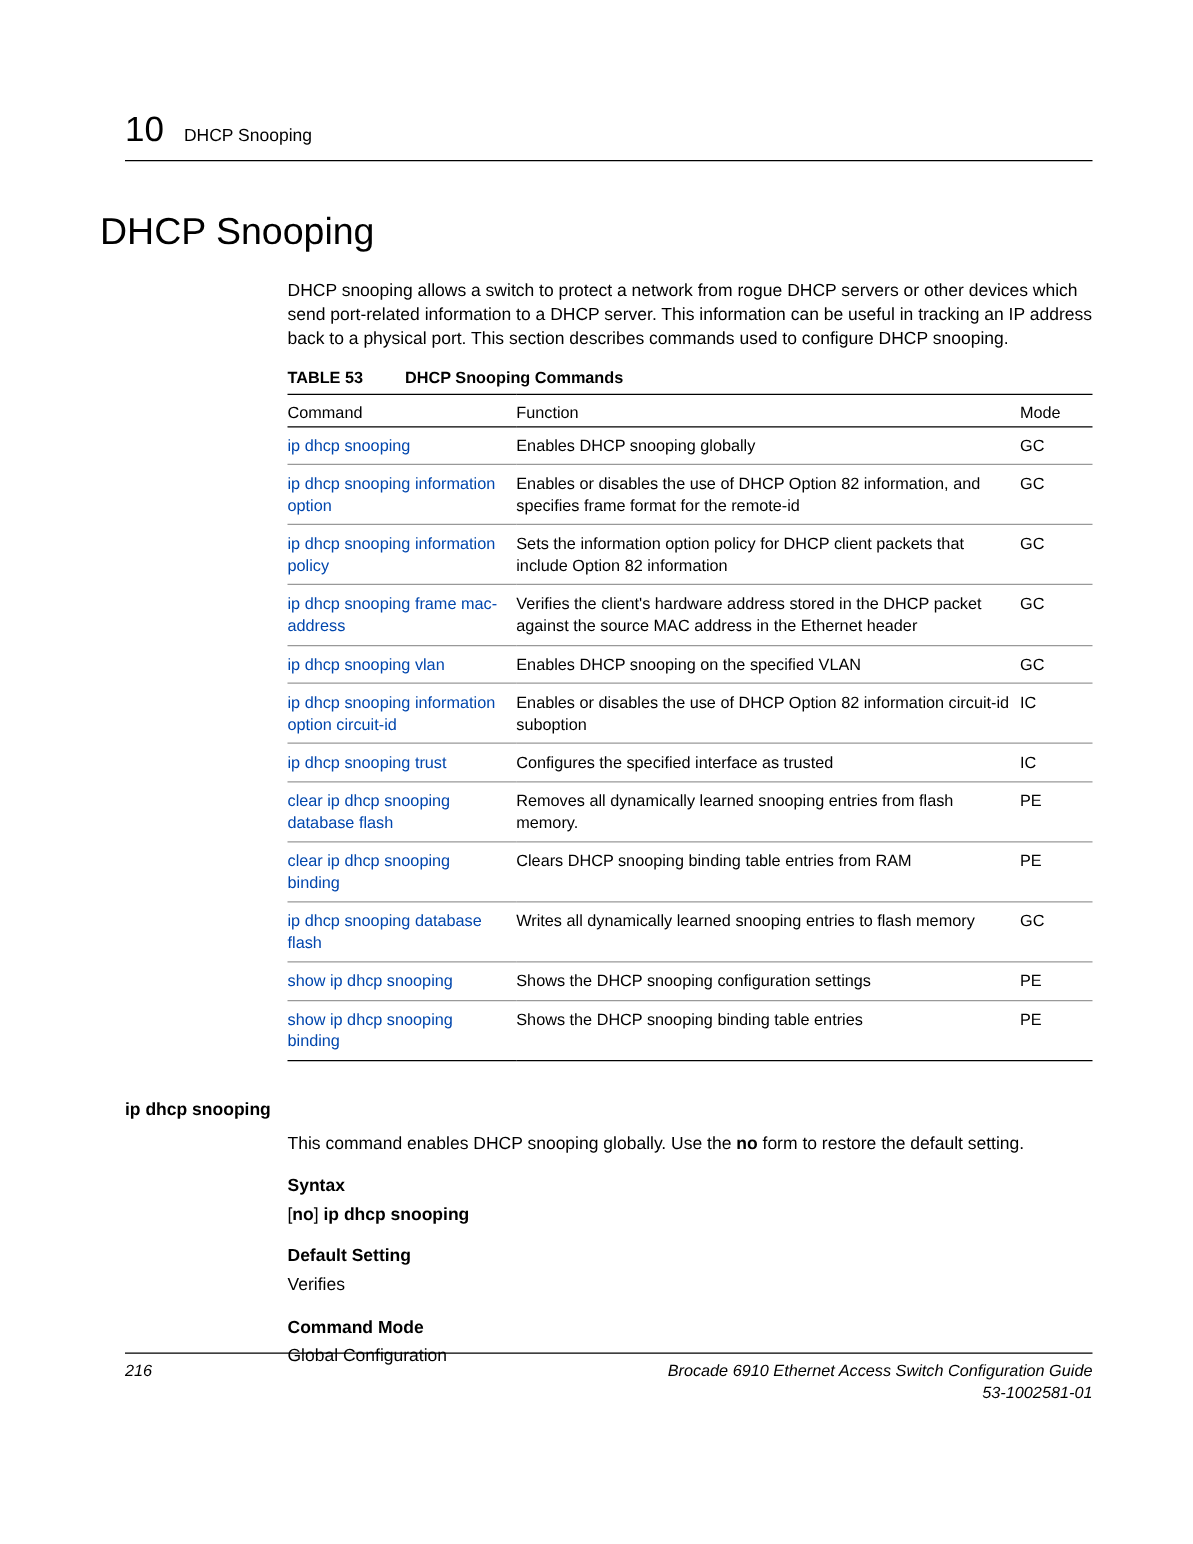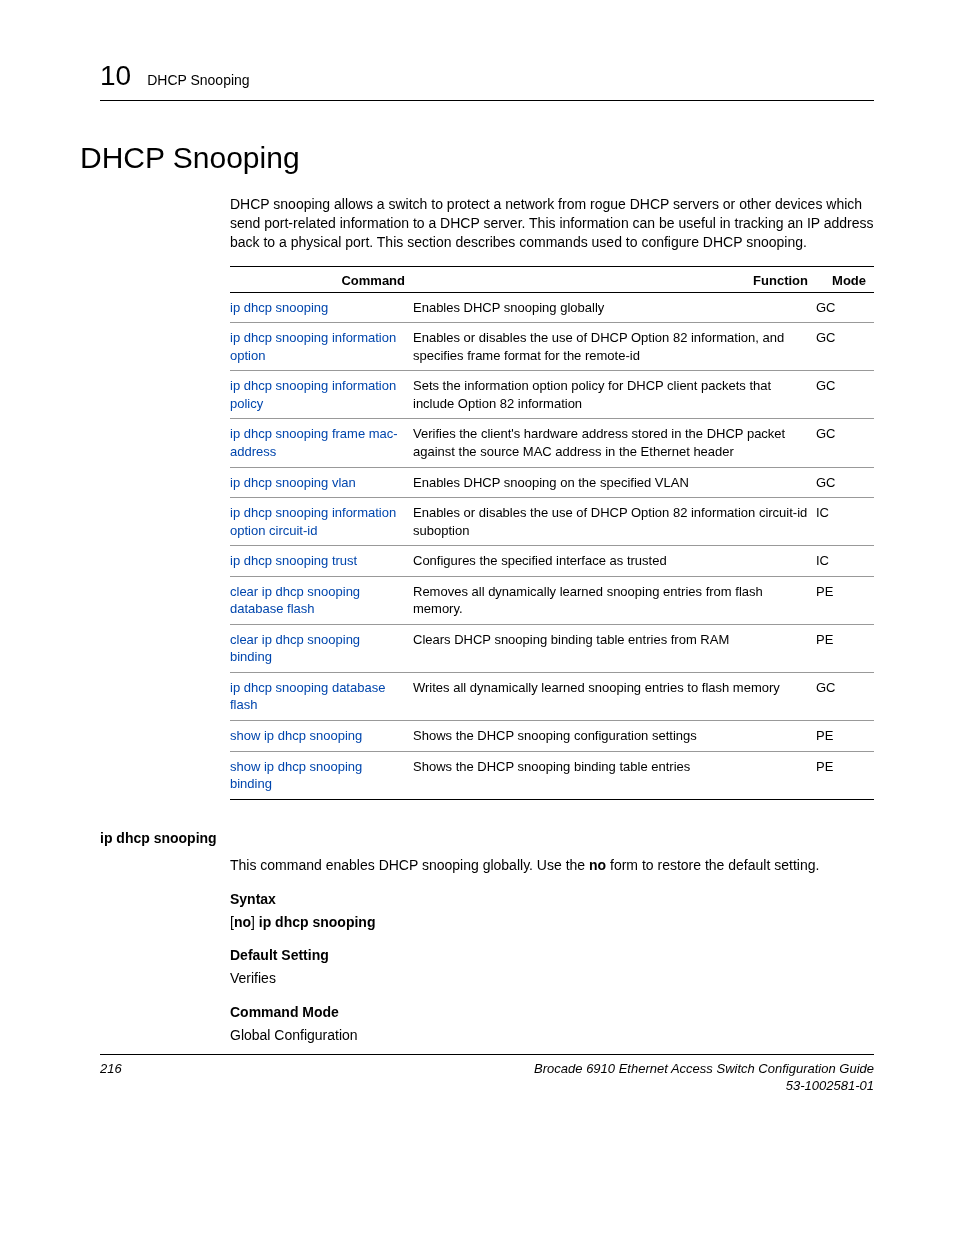--- a/index.html
+++ b/index.html
@@ -9,20 +9,21 @@
     margin: 0;
     padding: 0;
     background: #fff;
     width: 954px;
   }
   .page {
     padding: 60px 80px 40px 100px;
     position: relative;
     min-height: 1135px;
     box-sizing: border-box;
+    margin-top: 28px;
   }
   .header-line {
     display: flex;
     align-items: baseline;
     margin-bottom: 8px;
   }
   .chap-num {
     font-size: 28px;
     font-weight: normal;
     font-family: Arial, sans-serif;
@@ -55,22 +56,22 @@
   .table-label .tcapt {
     font-weight: bold;
     margin-left: 30px;
   }
   table.cmd {
     border-collapse: collapse;
     width: 100%;
     font-size: 13px;
   }
   table.cmd th {
-    text-align: right;
-    font-weight: bold;
+    text-align: left;
+    font-weight: normal;
     padding: 6px 8px 4px 0;
     border-top: 1.5px solid #000;
     border-bottom: 1.5px solid #000;
     vertical-align: top;
   }
   table.cmd td {
     text-align: left;
     padding: 6px 8px 6px 0;
     border-bottom: 1px solid #999;
     vertical-align: top;
@@ -129,20 +130,24 @@
     <span class="chap-num">10</span>
     <span>DHCP Snooping</span>
   </div>
   <div class="rule-top"></div>
 
   <h1 class="title">DHCP Snooping</h1>
 
   <p class="intro">DHCP snooping allows a switch to protect a network from rogue DHCP servers or other devices which send port-related information to a DHCP server. This information can be useful in tracking an IP address back to a physical port. This section describes commands used to configure DHCP snooping.</p>
 
   <div class="table-wrap">
+    <div class="table-label">
+      <span>TABLE 53</span>
+      <span class="tcapt">DHCP Snooping Commands</span>
+    </div>
     <table class="cmd">
       <thead>
         <tr>
           <th class="col-cmd">Command</th>
           <th class="col-func">Function</th>
           <th class="col-mode">Mode</th>
         </tr>
       </thead>
       <tbody id="cmd-body">
           <tr>

